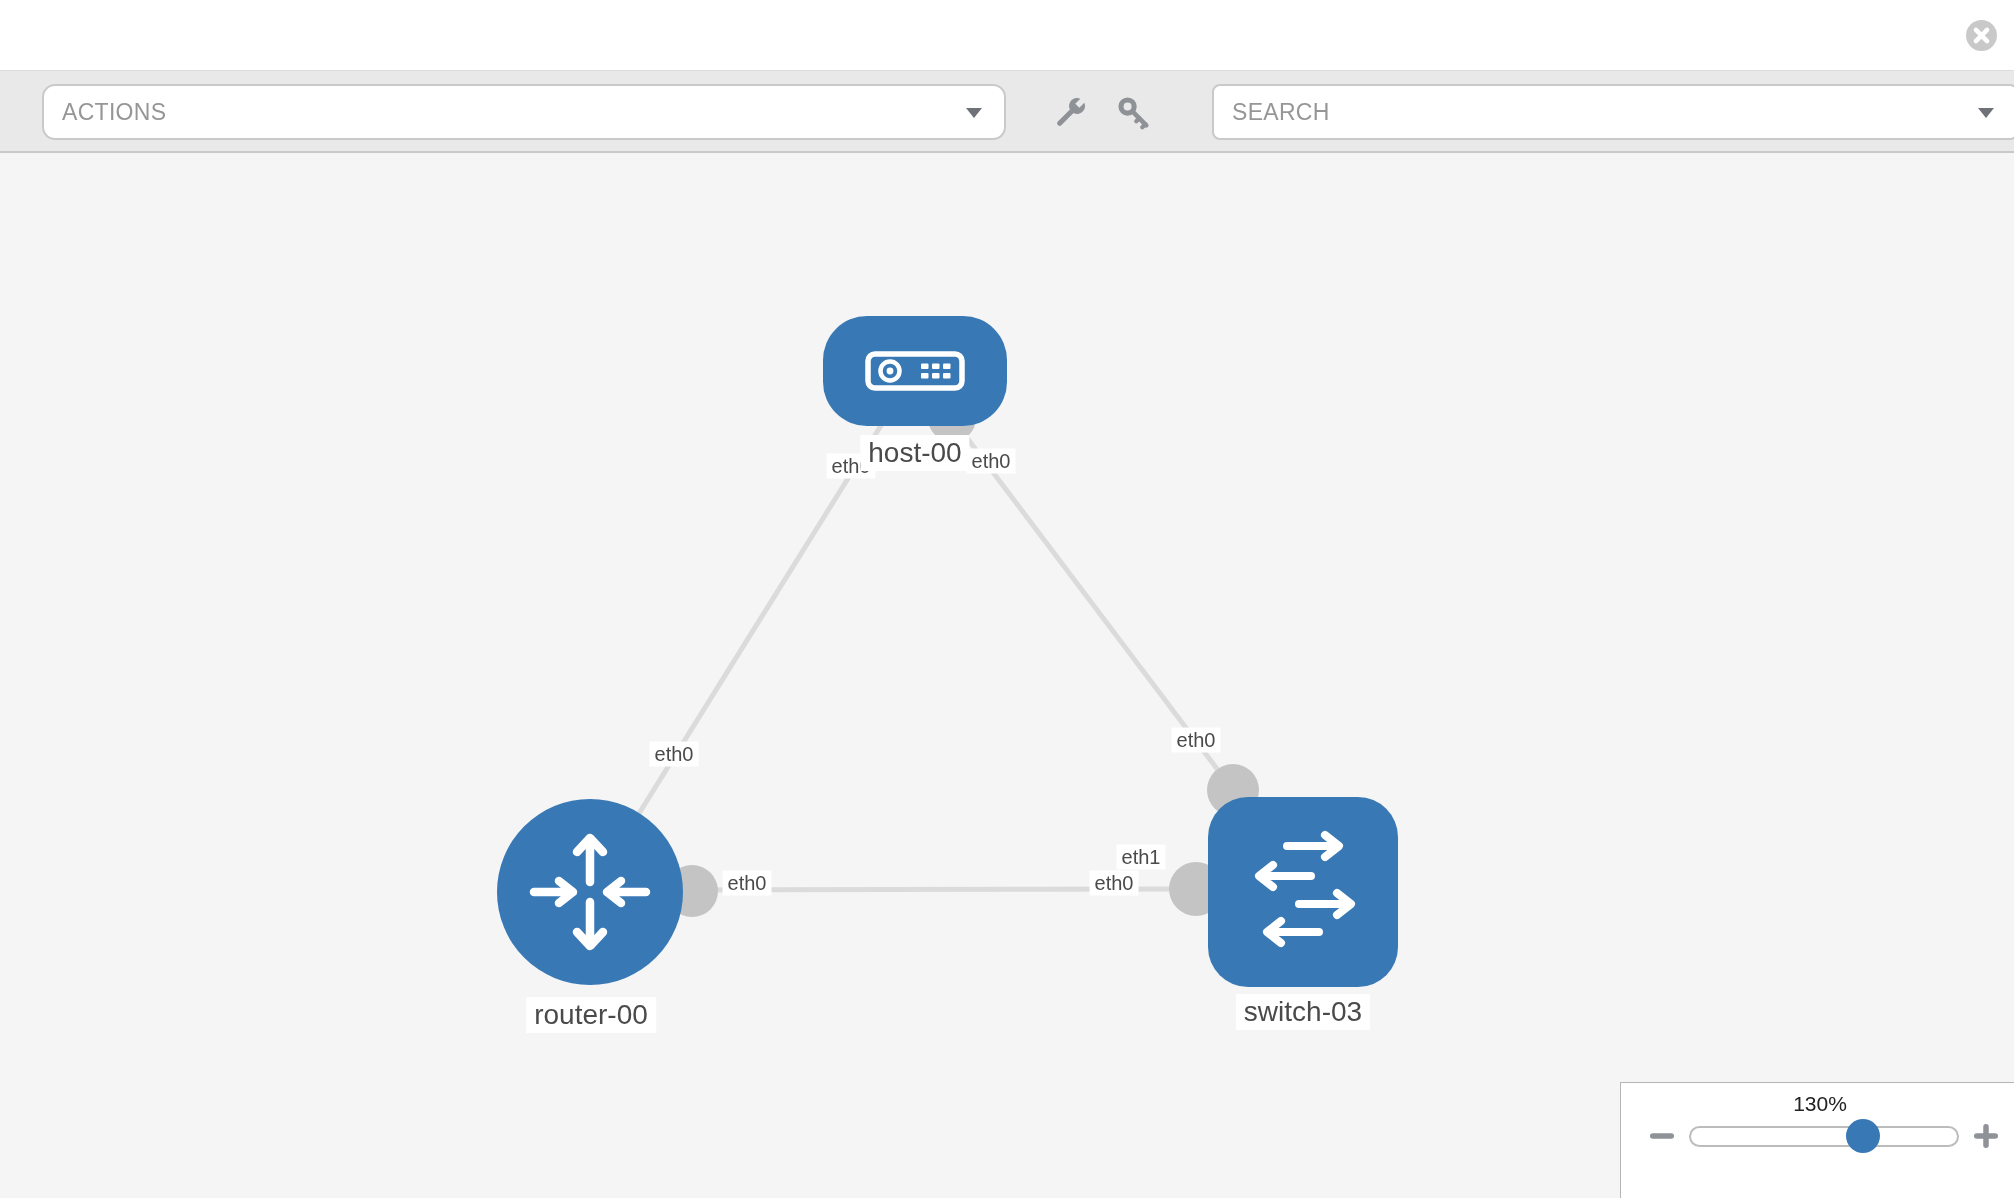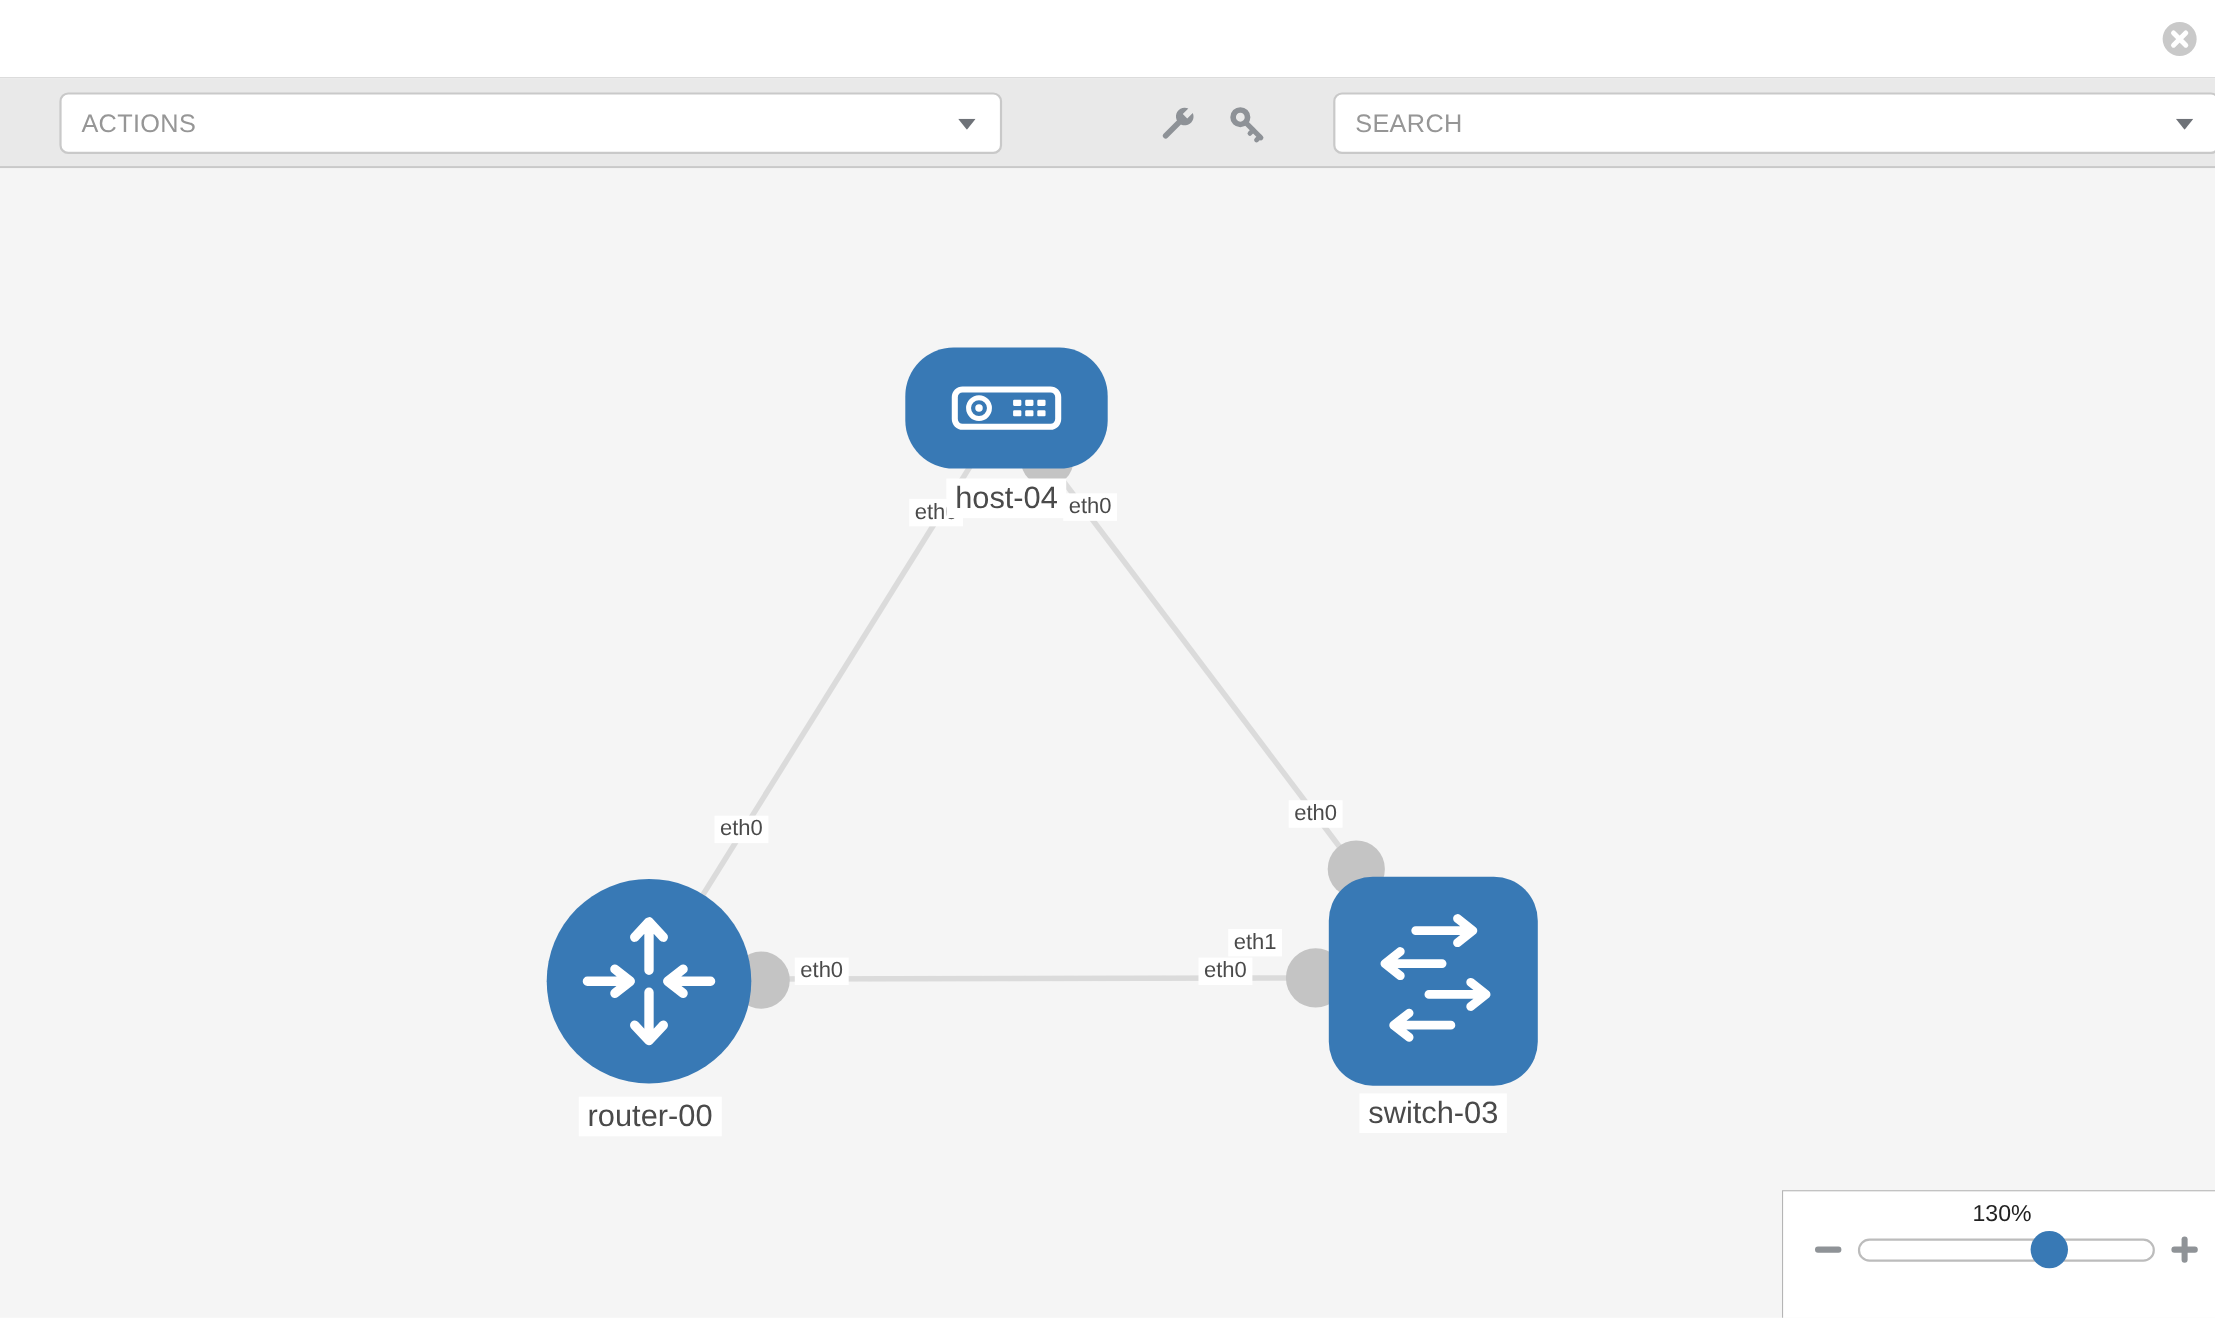--- a/index.html
+++ b/index.html
@@ -13,21 +13,21 @@
                   font-size:27px; font-weight:700; color:#696969; letter-spacing:.2px; white-space:nowrap; }
   .close-btn { position:absolute; right:16px; top:19px; width:33px; height:33px; cursor:pointer; }
 
   
   .toolbar { position:relative; height:82px; background:#e9e9e9; border-bottom:2px solid #c9c9c9; }
   .select-box { position:absolute; top:13px; height:56px; background:#fff;
                 border:2px solid #c9c9c9; border-radius:8px; cursor:pointer; }
   .select-box .sel-text { position:absolute; left:18px; top:0; line-height:52px;
                           font-size:23px; color:#969696; letter-spacing:.3px; }
   .select-box .caret { position:absolute; right:22px; top:22px; }
-  .actions-box { left:54px; width:857px; }
+  .actions-box { left:42px; width:964px;border-radius:13px; }
   .search-box  { left:1188px; width:806px;margin-left:24px; }
   .tool-icon { position:absolute; top:22px; width:40px; height:40px; cursor:pointer; }
   .wrench-pos { left:1050px; }
   .key-pos    { left:1114px; }
 
   
   .canvas { position:relative; width:2014px; height:1045px; background:#f5f5f5; overflow:hidden; }
   .topo-svg { position:absolute; left:0; top:0; }
 
   .node-label, .eth-label { position:absolute; transform:translate(-50%,-50%);
@@ -142,21 +142,21 @@
         <rect x="1208" y="644" width="190" height="190" rx="40" fill="#3879b5"></rect>
         <g transform="translate(1303,739)" stroke="#ffffff" fill="none" stroke-width="8" stroke-linecap="round" stroke-linejoin="round">
           <path d="M-16 -46 L32 -46 M22 -57 L36 -46 L22 -35"></path>
           <path d="M8 -16 L-40 -16 M-30 -27 L-44 -16 L-30 -5"></path>
           <path d="M-4 12 L44 12 M34 1 L48 12 L34 23"></path>
           <path d="M16 40 L-32 40 M-22 29 L-36 40 L-22 51"></path>
         </g>
       </g>
     </svg>
 
-    <div class="node-label" style="left:915px; top:300px;">host-04</div>
+    <div class="node-label" style="left:915px; top:300px;">host-00</div>
     <div class="node-label" style="left:591px; top:862px;">router-00</div>
     <div class="node-label" style="left:1303px; top:859px;">switch-03</div>
 
     <div class="eth-label" style="left:851px;  top:313px;">eth0</div>
     <div class="eth-label" style="left:674px;  top:601px;">eth0</div>
     <div class="eth-label" style="left:991px;  top:308px;">eth0</div>
     <div class="eth-label" style="left:1196px; top:587px;">eth0</div>
     <div class="eth-label" style="left:747px;  top:730px;">eth0</div>
     <div class="eth-label" style="left:1114px; top:730px;">eth0</div>
     <div class="eth-label z5" style="left:1141px; top:704px;">eth1</div>

